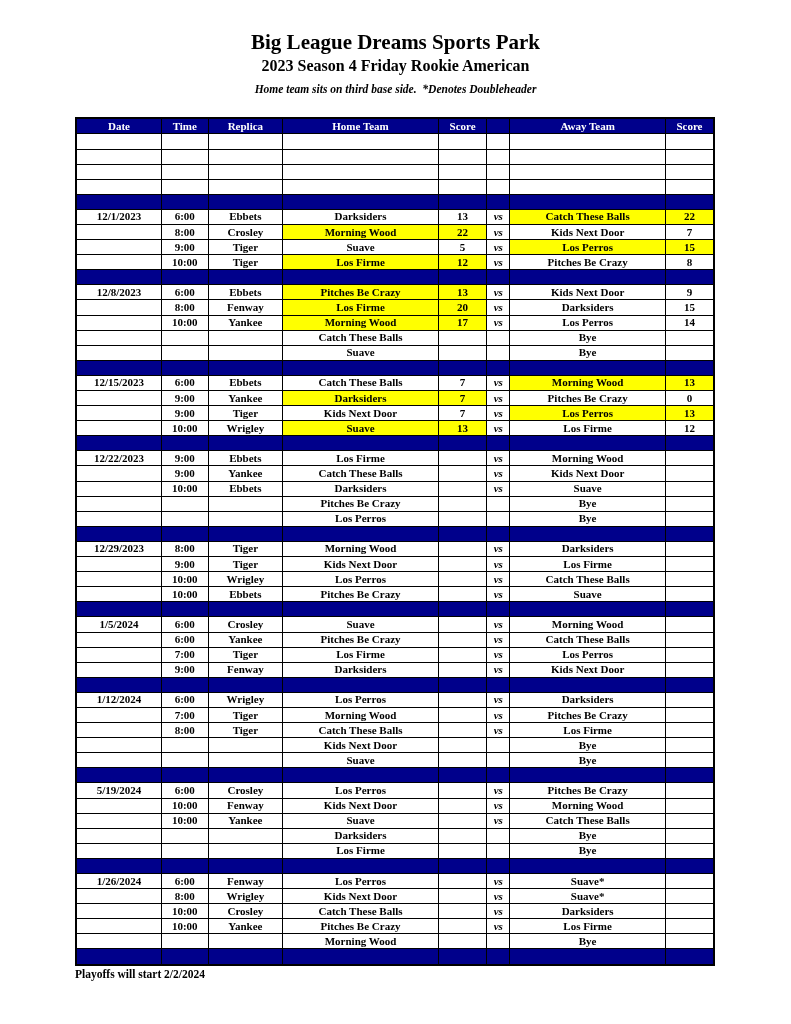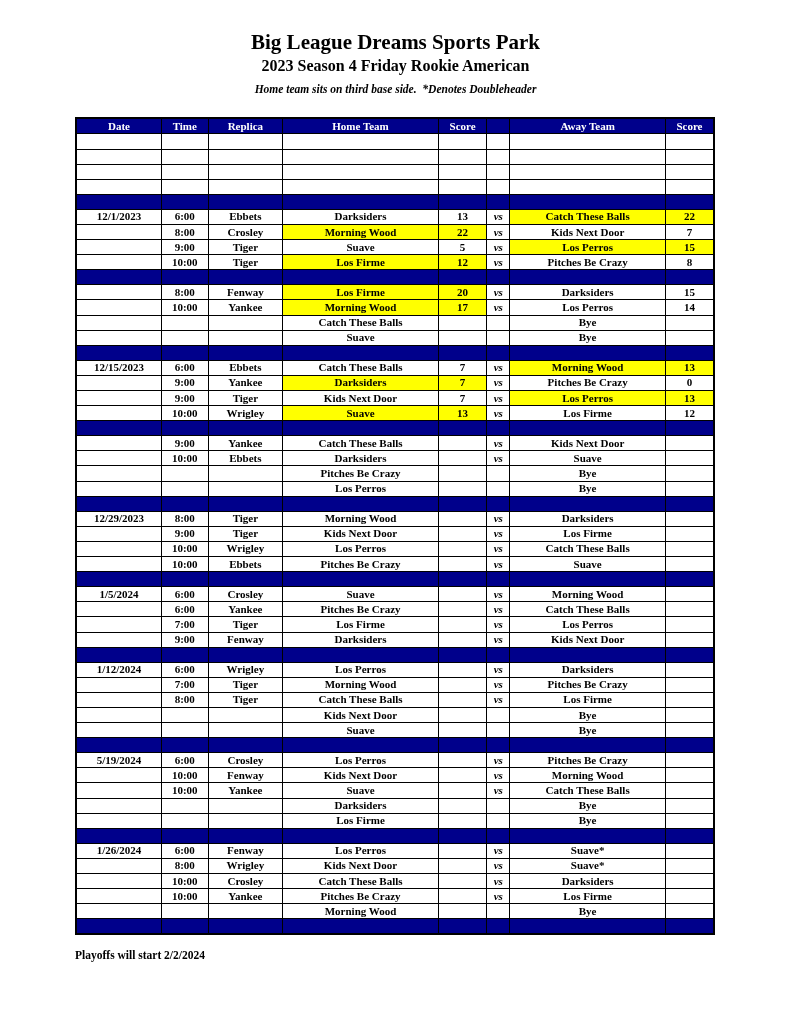--- a/index.html
+++ b/index.html
@@ -41,21 +41,21 @@
   tr.sep td{background:var(--navy,#00008B);}
   td.hl{background:var(--hl,#FFFF00);}
   td.vs{font-style:italic;font-size:9.5px;font-weight:bold;margin-left:37px;}
   col.c-date{width:13.4%}
   col.c-time{width:7.3%}
   col.c-replica{width:11.7%}
   col.c-team{width:24.4%}
   col.c-score{width:7.6%}
   col.c-vs{width:3.6%}
   .footer{
-    margin:14px 0 0 75px;font-weight:bold;font-size:11.5px;
+    margin:2px 0 0 75px;font-weight:bold;font-size:11.5px;
   }
 </style>
 </head>
 <body>
 
 <div class="page">
   <div class="title">Big League Dreams Sports Park</div>
   <div class="subtitle">2023 Season 4 Friday Rookie American</div>
   <div class="note">Home team sits on third base side.  *Denotes Doubleheader</div>
 
@@ -177,20 +177,30 @@
           <td></td>
           <td></td>
           <td></td>
           <td></td>
           <td></td>
           <td></td>
           <td></td>
           <td></td>
         </tr>
         <tr>
+          <td>12/8/2023</td>
+          <td>6:00</td>
+          <td>Ebbets</td>
+          <td class="hl">Pitches Be Crazy</td>
+          <td class="hl">13</td>
+          <td class="vs">vs</td>
+          <td>Kids Next Door</td>
+          <td>9</td>
+        </tr>
+        <tr>
           <td></td>
           <td>8:00</td>
           <td>Fenway</td>
           <td class="hl">Los Firme</td>
           <td class="hl">20</td>
           <td class="vs">vs</td>
           <td>Darksiders</td>
           <td>15</td>
         </tr>
         <tr>
@@ -274,20 +284,30 @@
           <td>12</td>
         </tr>
         <tr class="sep">
           <td></td>
           <td></td>
           <td></td>
           <td></td>
           <td></td>
           <td></td>
           <td></td>
+          <td></td>
+        </tr>
+        <tr>
+          <td>12/22/2023</td>
+          <td>9:00</td>
+          <td>Ebbets</td>
+          <td>Los Firme</td>
+          <td></td>
+          <td class="vs">vs</td>
+          <td>Morning Wood</td>
           <td></td>
         </tr>
         <tr>
           <td></td>
           <td>9:00</td>
           <td>Yankee</td>
           <td>Catch These Balls</td>
           <td></td>
           <td class="vs">vs</td>
           <td>Kids Next Door</td>

